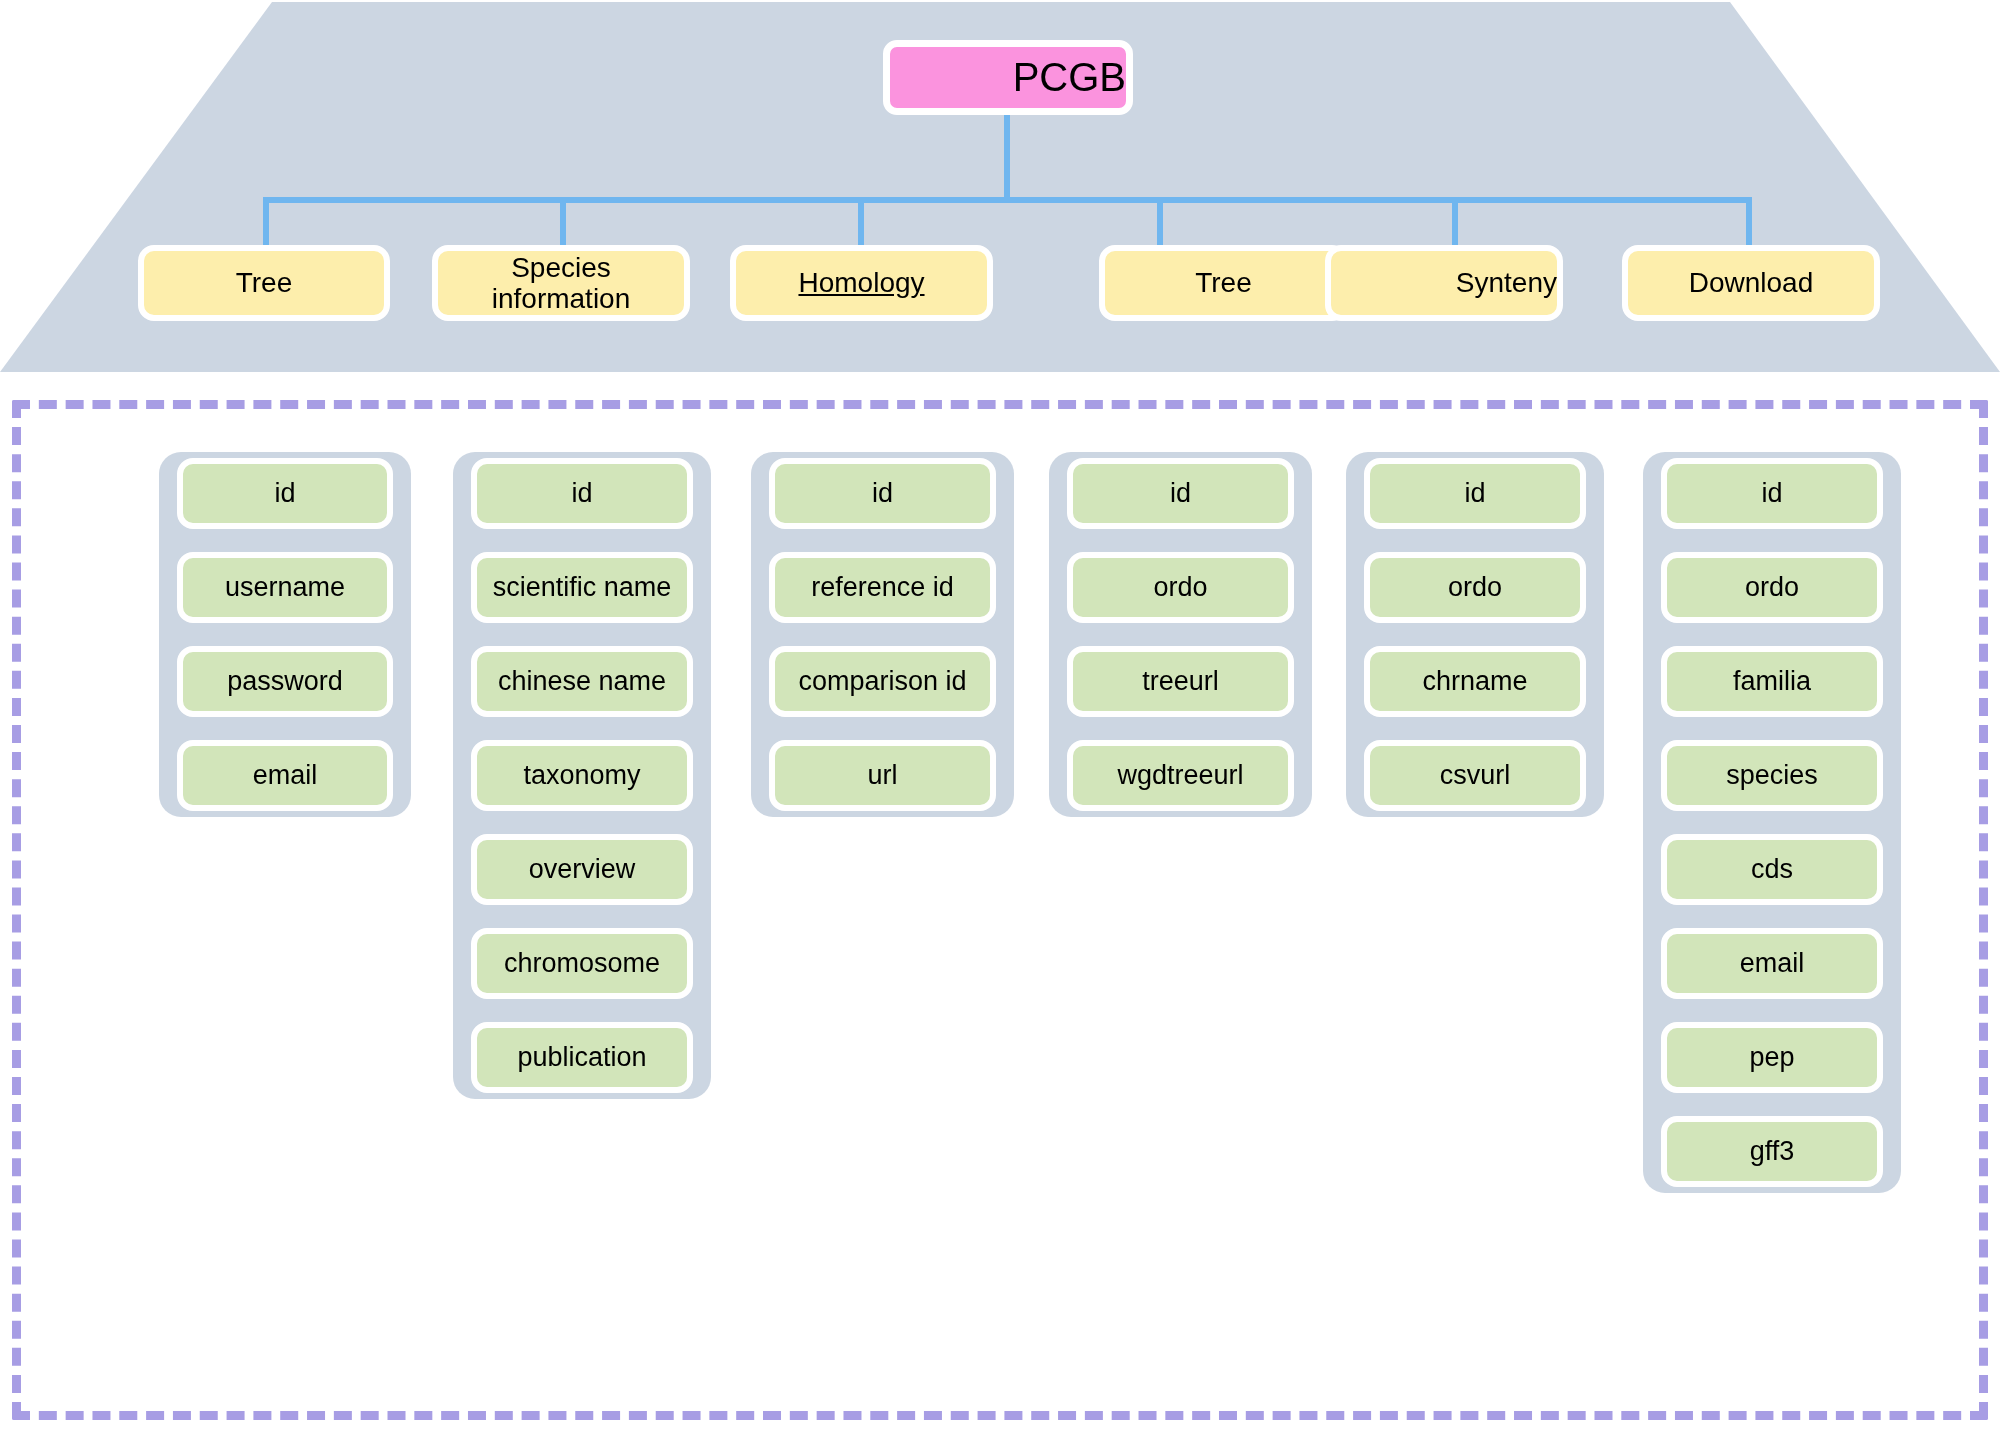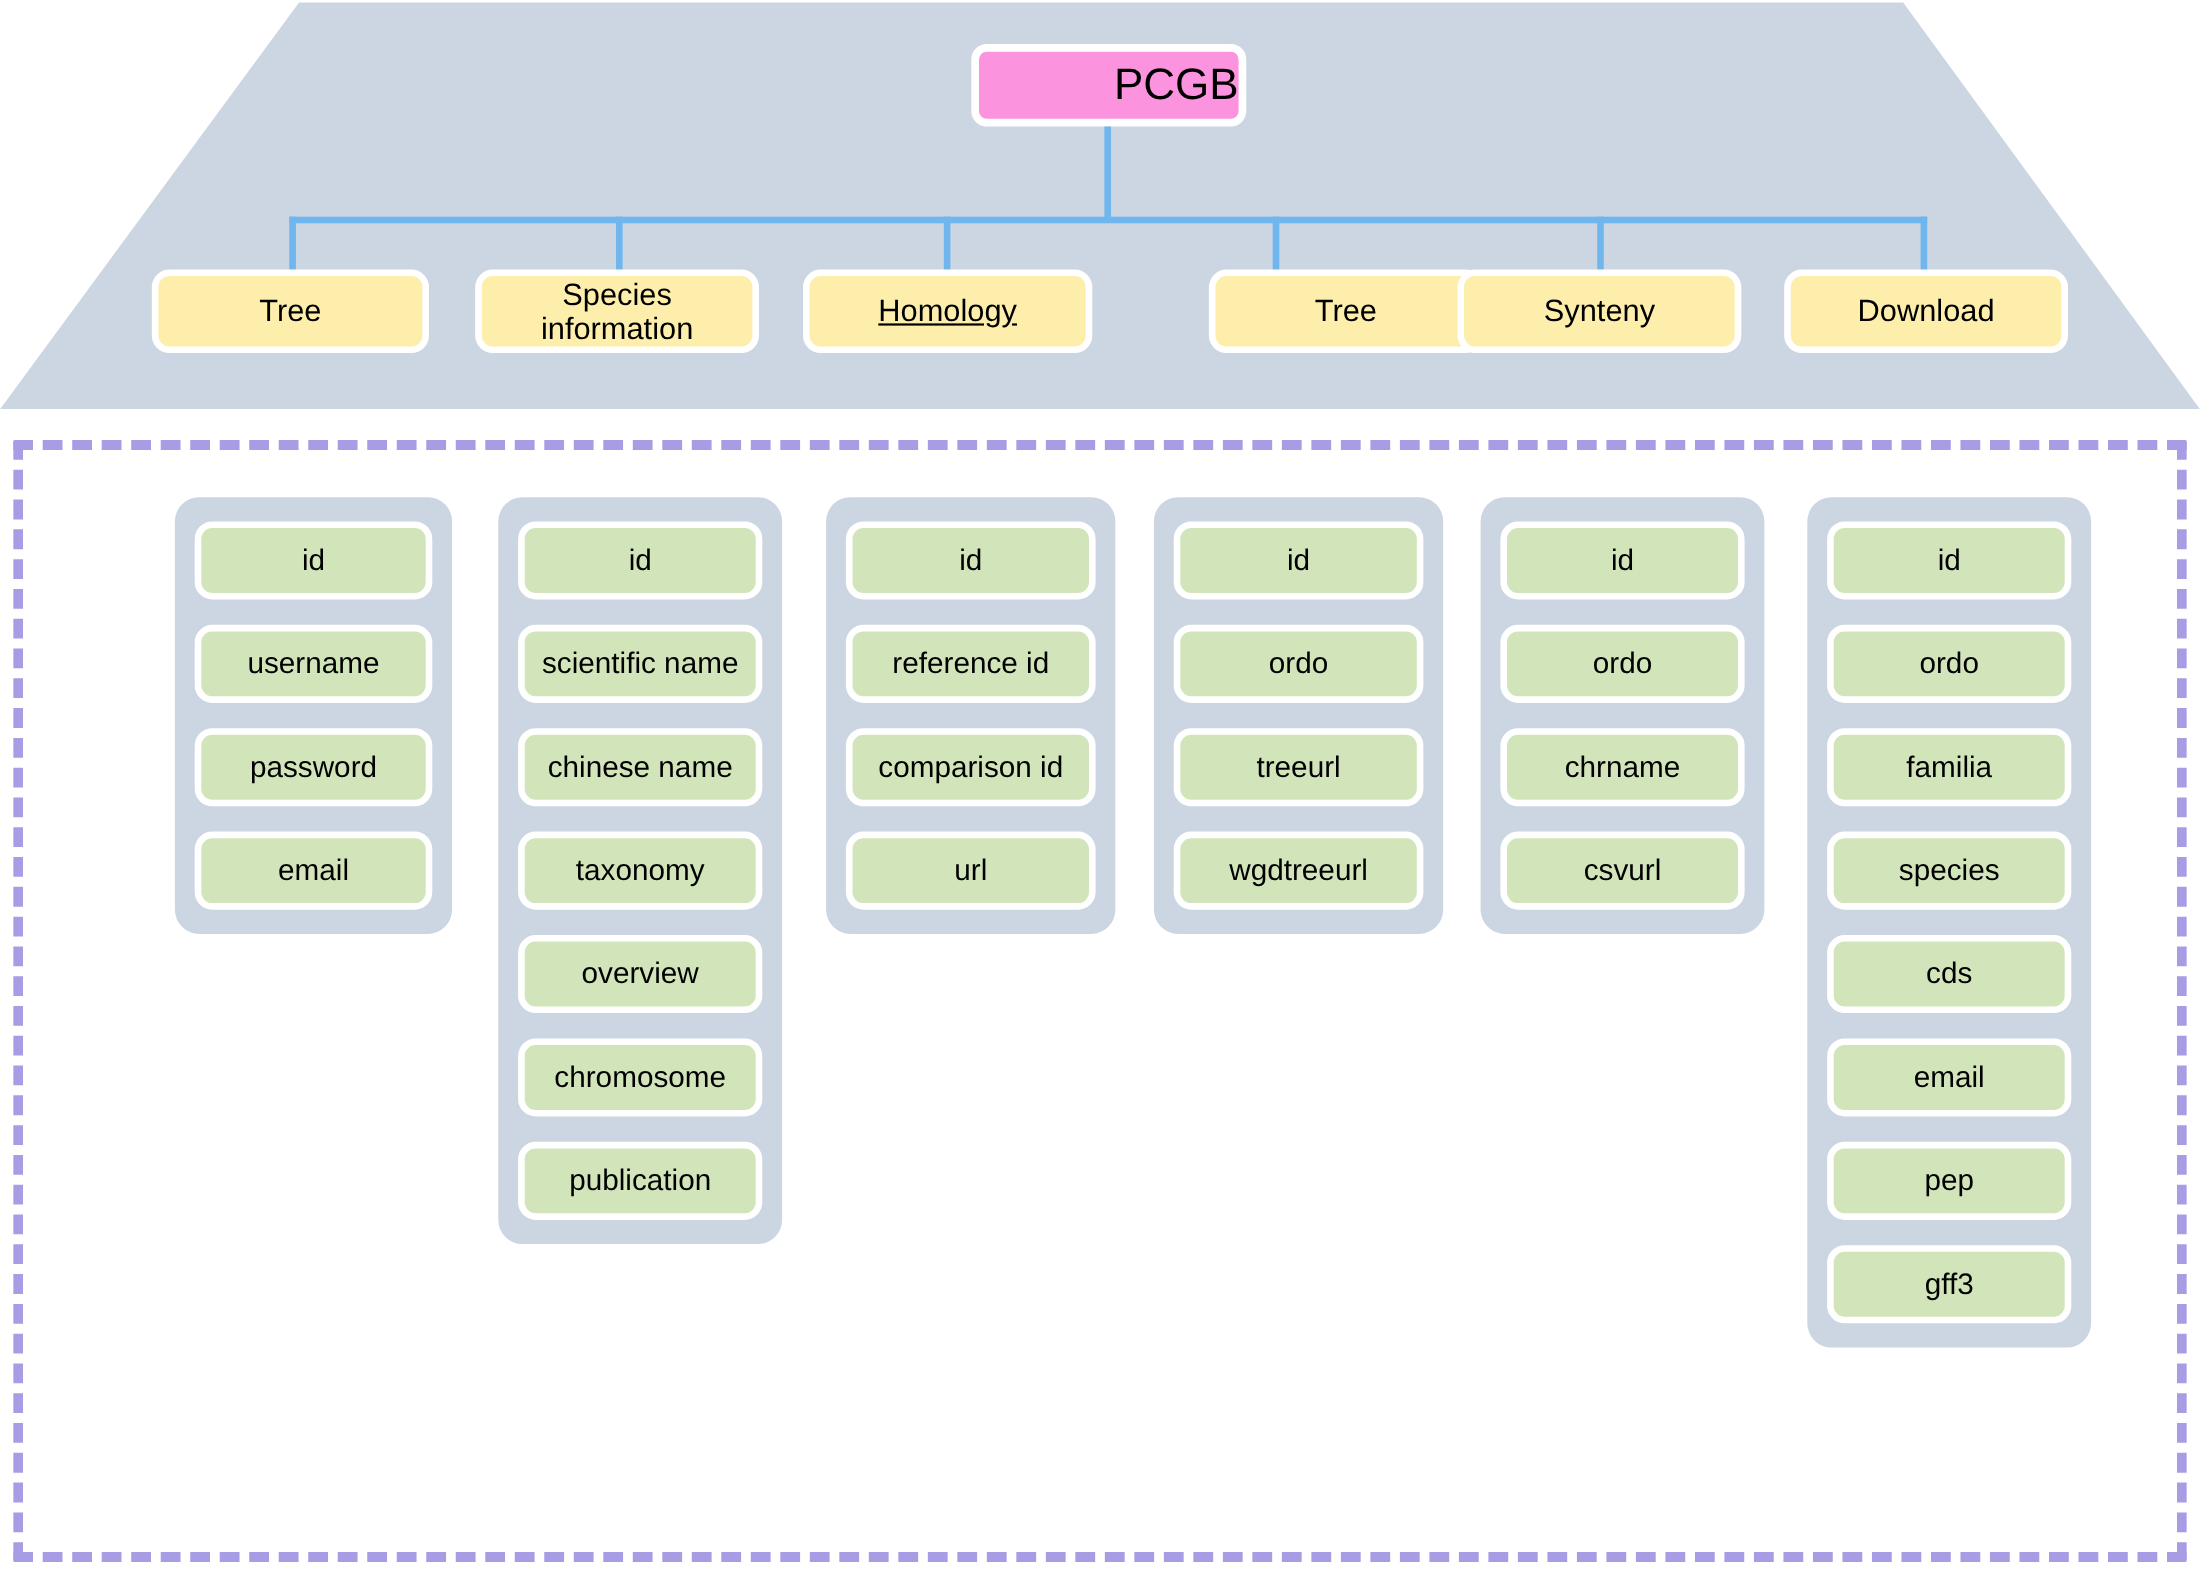--- a/index.html
+++ b/index.html
@@ -108,21 +108,21 @@
     width: 1976px;
     height: 1020px;
   }
 
   .field-column {
     position: absolute;
     top: 43px;
     background: #ccd6e2;
     border-radius: 22px;
     box-sizing: border-box;
-    padding: 22px 18px;
+    padding: 6px 18px;
     display: flex;
     flex-direction: column;
     gap: 23px;
   }
   .field-box {
     height: 71px;
     background: #d2e5ba;
     border: 6px solid #ffffff;
     border-radius: 16px;
     box-sizing: border-box;
@@ -163,21 +163,21 @@
         </div>
         <div class="menu-item" style="left: 432px; width: 258px;">
           <span>Species<br>information</span>
         </div>
         <div class="menu-item" style="left: 730px; width: 263px; text-decoration: underline;">
           <span>Homology</span>
         </div>
         <div class="menu-item" style="left: 1057px; width: 249px; margin-left: 42px;">
           <span>Tree</span>
         </div>
-        <div class="menu-item" style="left: 1325px; width: 258px;">
+        <div class="menu-item" style="left: 1325px; width: 238px; justify-content: flex-end;">
           <span>Synteny</span>
         </div>
         <div class="menu-item" style="left: 1622px; width: 258px;">
           <span>Download</span>
         </div>
       </div>
   </div>
 </div>
 
 <div id="fields-region">

